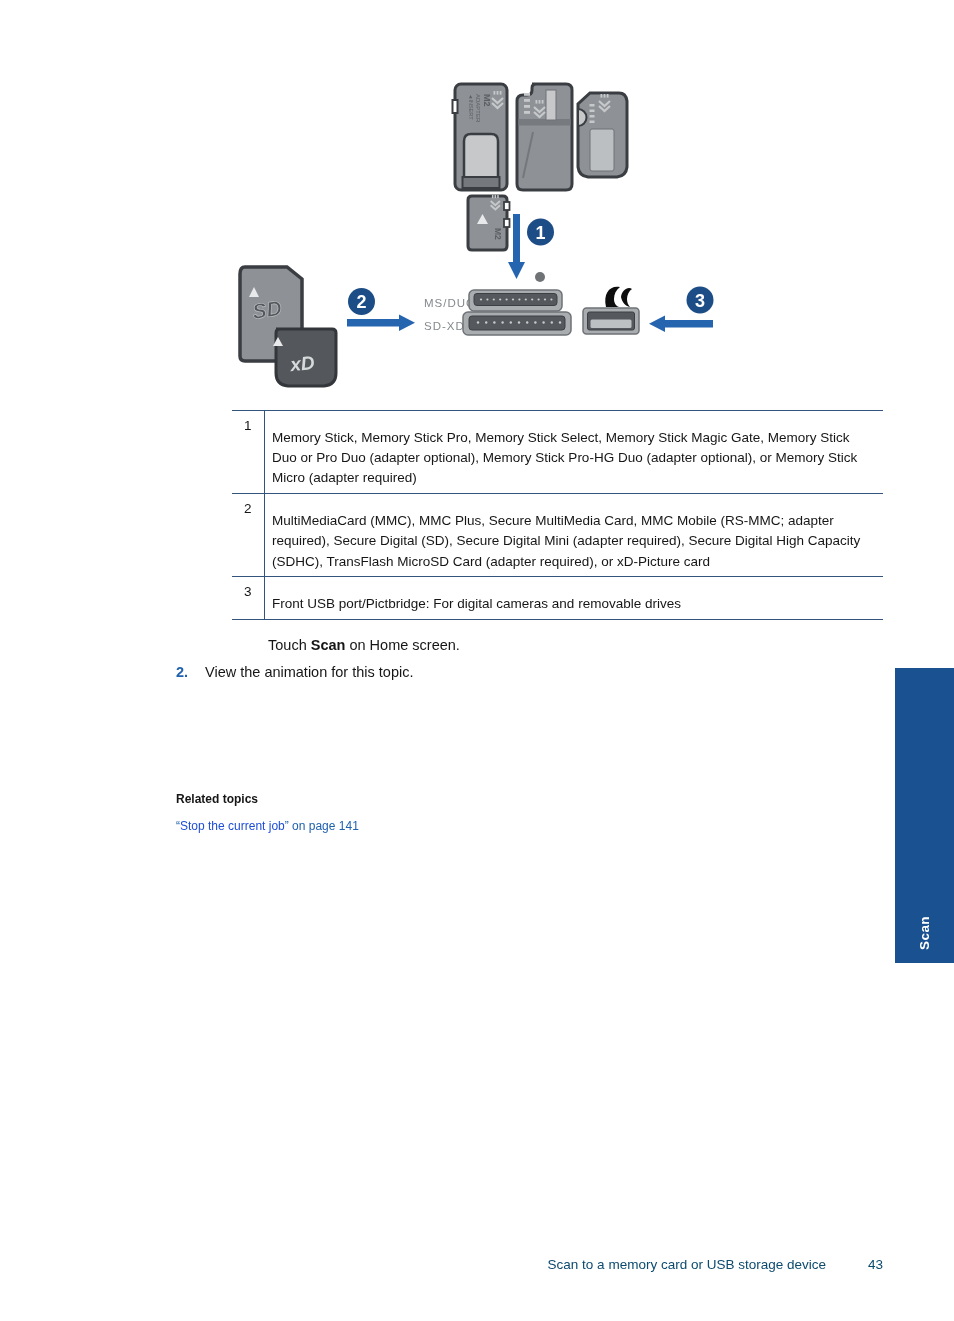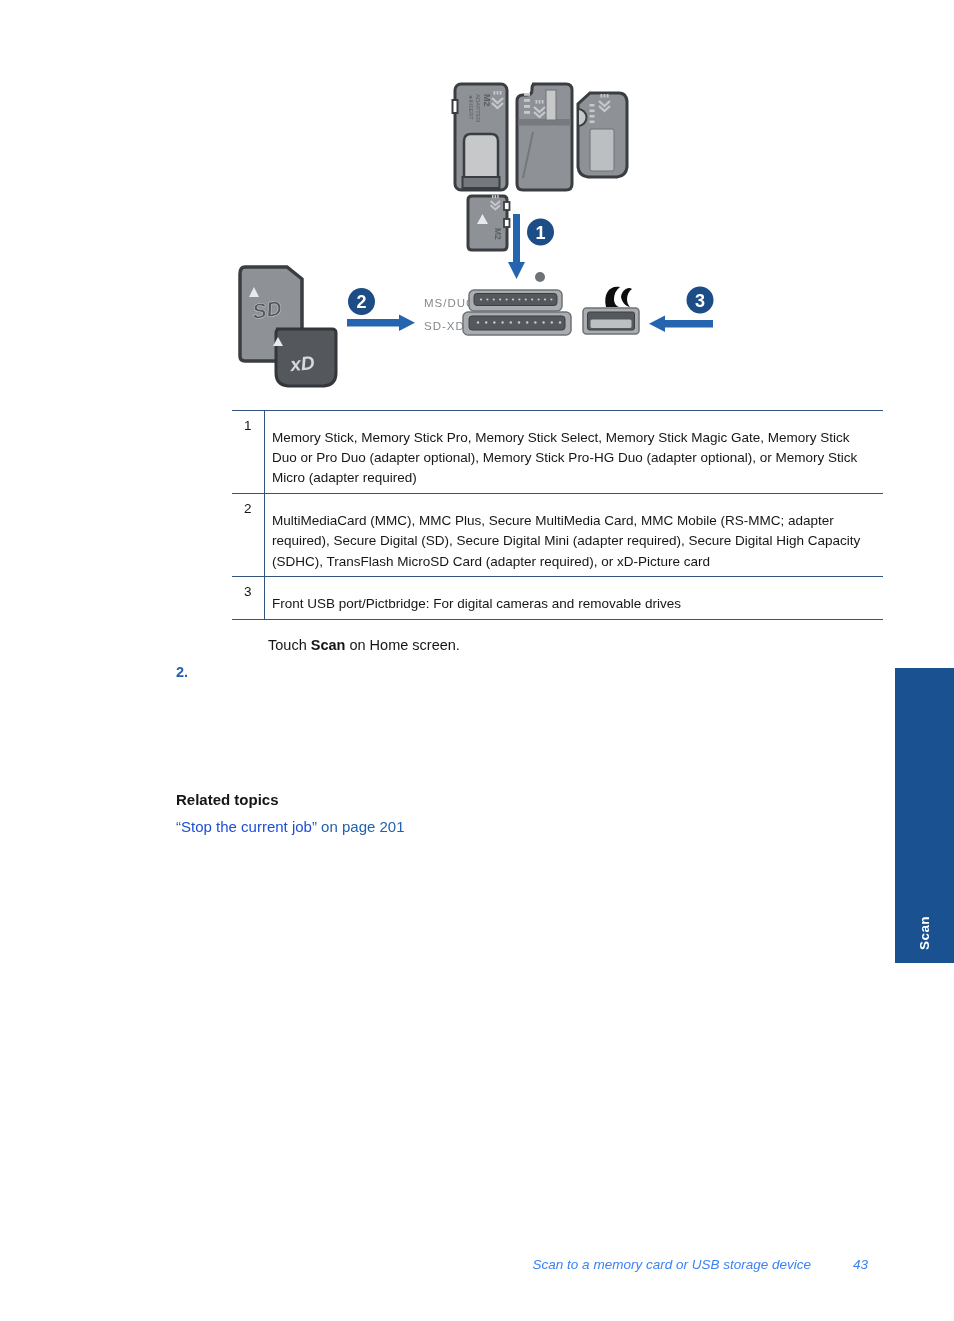--- a/index.html
+++ b/index.html
@@ -19,27 +19,27 @@
   
   .steps{position:absolute;left:176px;top:632px;font-size:14.5px;line-height:27px;}
   .ln{white-space:nowrap;}
   .ind1{padding-left:29px;}
   .ind2{padding-left:92px;}
   .b{font-weight:bold;}
   .step2{display:flex;}
   .marker{flex:0 0 29px;font-weight:bold;color:#2062ae;}
 
   
-  .related{position:absolute;left:176px;top:786px;font-size:15px;line-height:27px;}
+  .related{position:absolute;left:176px;top:786px;font-size:12px;line-height:27px;}
   .rhead{font-weight:bold;}
   .blue{color:#2062ae;}
   .rlink{color:#1d4ed8;cursor:pointer;}
 
   
-  .footer{position:absolute;right:86px;top:1257px;font-size:13.5px;color:#3b82f6;white-space:nowrap;font-style:italic;}
+  .footer{position:absolute;right:71px;top:1257px;font-size:13.5px;color:#0c4a6e;white-space:nowrap;}
   .pagenum{margin-left:42px;}
 
   
   .tab{position:absolute;left:895px;top:668px;width:59px;height:295px;background:#1a5191;
        display:flex;align-items:flex-end;justify-content:center;padding-bottom:13px;box-sizing:border-box;}
   .tab-label{writing-mode:vertical-rl;transform:rotate(180deg);color:#ffffff;
              font-weight:bold;font-size:13.5px;letter-spacing:0.4px;}
 </style>
 </head>
 <body>
@@ -199,26 +199,27 @@
     <div class="trow">
       <div class="tnum">3</div>
       <div class="ttxt">Front USB port/Pictbridge: For digital cameras and removable drives</div>
     </div>
   </div>
 
   <div class="steps">
     <div class="ln ind2"><span>Touch </span><span class="b">Scan</span><span> on Home screen.</span></div>
     <div class="ln step2">
         <span class="marker">2.</span>
+        <span>View the animation for this topic.</span>
       </div>
   </div>
 
   <div class="related">
     <div class="rhead">Related topics</div>
-    <div><span class="blue">“</span><a class="rlink">Stop the current job</a><span class="blue">”</span><span class="blue"> on page 201</span></div>
+    <div><span class="blue">“</span><a class="rlink">Stop the current job</a><span class="blue">”</span><span class="blue"> on page 141</span></div>
   </div>
 
   <div class="footer">
     <span>Scan to a memory card or USB storage device</span><span class="pagenum">43</span>
   </div>
 
   <div class="tab">
     <span class="tab-label">Scan</span>
   </div>
 

